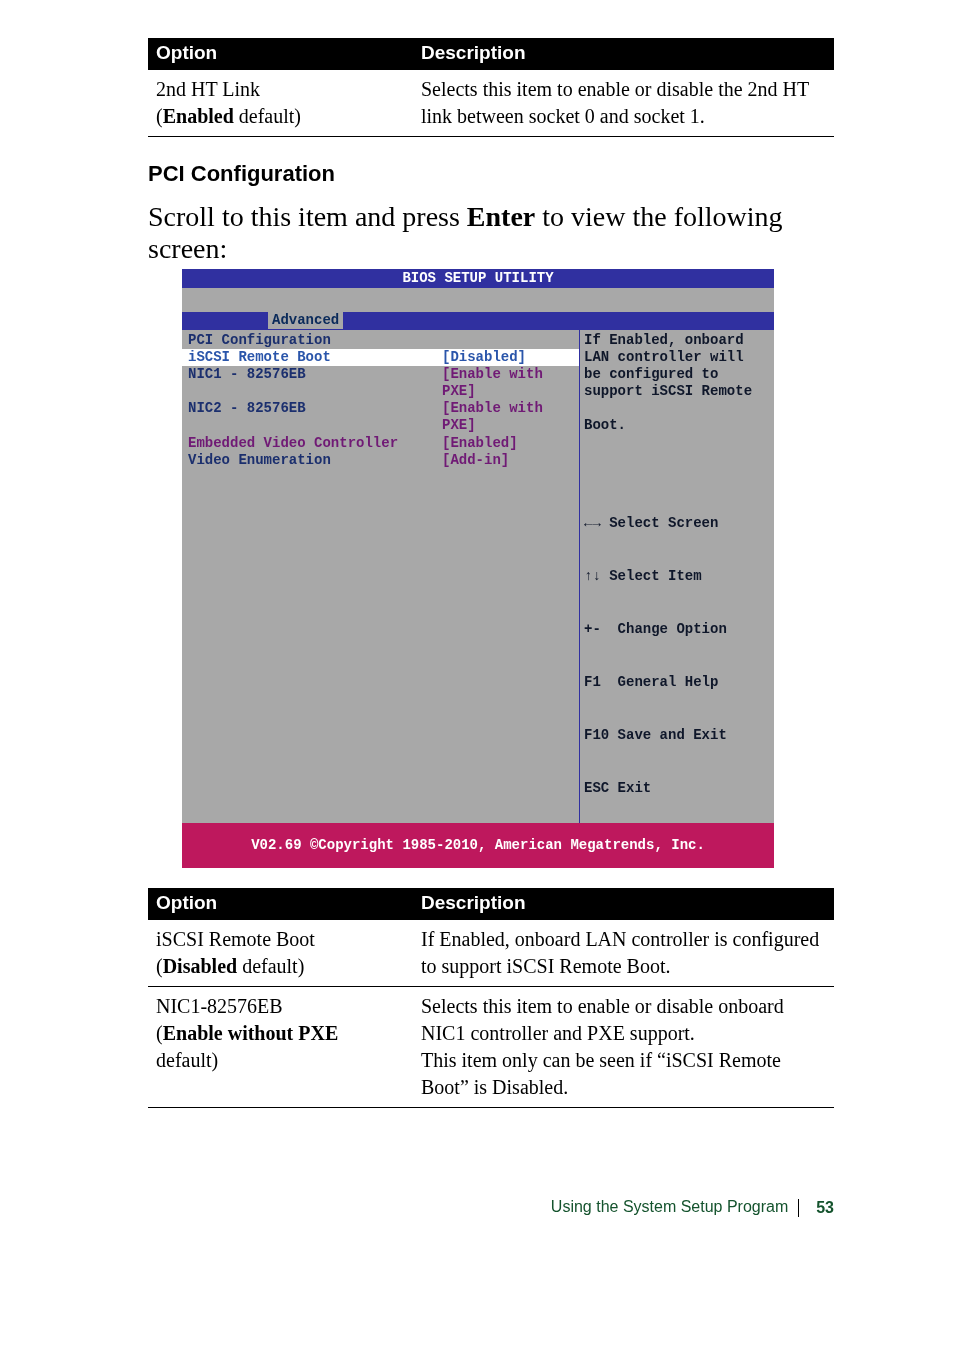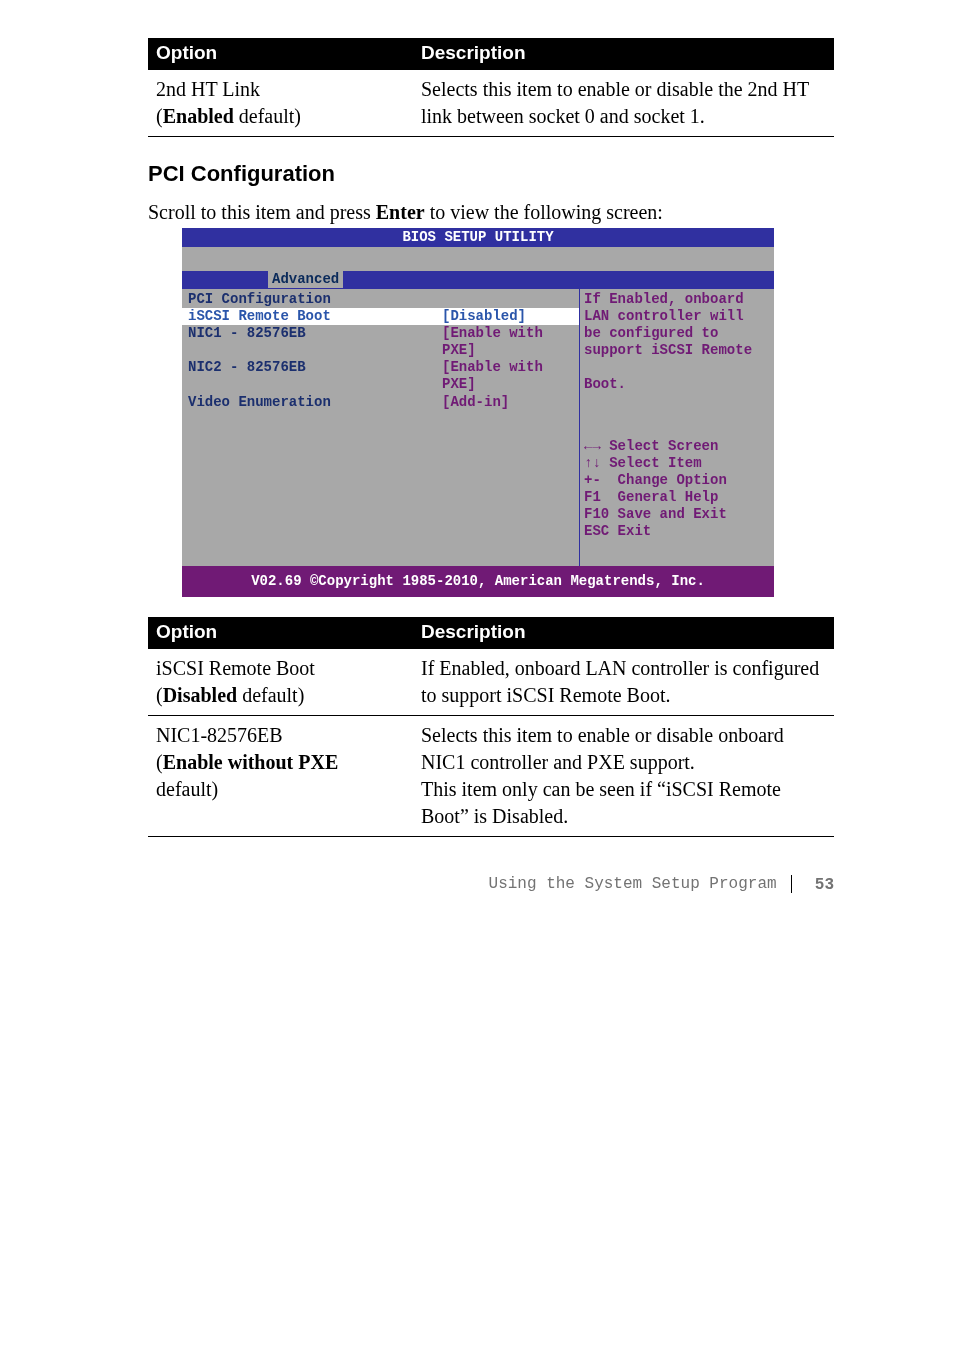--- a/index.html
+++ b/index.html
@@ -39,21 +39,21 @@
   td.cell-left {
     width: 265px;
   }
   .sec-head {
     font-family: Arial, Helvetica, sans-serif;
     font-weight: bold;
     font-size: 22px;
     margin: 24px 0 14px 0;
   }
   .para {
-    font-size: 20px;
+    font-size: 28px;
     margin: 0 0 4px 0;
   }
   .bios-wrap {
     margin: 0 0 20px 34px;
     width: 592px;
     border: 0;
   }
   .bios {
     width: 100%;
     font-family: "Courier New", monospace;
@@ -94,38 +94,38 @@
   }
   .bios .right {
     width: 194px;
     border-top: 1px solid #3030a0;
     padding: 2px 4px 8px 4px;
     color: #3030a0;
   }
   .bios .row { display: flex; }
   .bios .lab { width: 260px; padding-left: 6px; }
   .bios .val { flex: 1; }
-  .c-white   { color: #ffffff; }
+  .c-white   { color: #ffffff; margin-top: 36px; }
   .c-navy    { color: #1b2f6e; }
   .c-cyan    { color: #701a75; }
   .bg-sel    { background: #ffffff; color: #2a55aa; }
-  .bios .help-line { color: #701a75; white-space: pre; }
+  .bios .help-line { color: #0f172a; white-space: pre; }
   .bios .status {
-    background: #701a75;
+    background: #be185d;
     color: #ffffff;
     text-align: center;
-    padding: 7px 0;
+    padding: 14px 0;
   }
   .glyphs { white-space: pre; }
   .footer {
-    font-family: Liberation Mono, monospace;
+    font-family: Liberation Sans, sans-serif;
     font-size: 16px;
-    color: #737373;
+    color: #14532d;
     text-align: right;
-    margin-top: 38px;
+    margin-top: 90px;
   }
   .footer .pg {
     font-weight: bold;
     margin-left: 8px;
     position: relative;
     top: 1px;
   }
   .sep-line {
     display: inline-block;
     width: 1px;
@@ -177,20 +177,24 @@
               <span class="lab bg-sel">iSCSI Remote Boot</span>
               <span class="val bg-sel">[Disabled]</span>
             </div>
           <div class="row">
               <span class="lab c-navy">NIC1 - 82576EB</span>
               <span class="val c-cyan">[Enable with PXE]</span>
             </div>
           <div class="row">
               <span class="lab c-navy">NIC2 - 82576EB</span>
               <span class="val c-cyan">[Enable with PXE]</span>
+            </div>
+          <div class="row">
+              <span class="lab c-cyan">Embedded Video Controller</span>
+              <span class="val c-cyan">[Enabled]</span>
             </div>
           <div class="row">
               <span class="lab c-navy">Video Enumeration</span>
               <span class="val c-cyan">[Add-in]</span>
             </div>
           <div style="height:14px;"></div>
         </div>
         <div class="right">
           <div class="help-line">If Enabled, onboard</div>
           <div class="help-line">LAN controller will</div>

